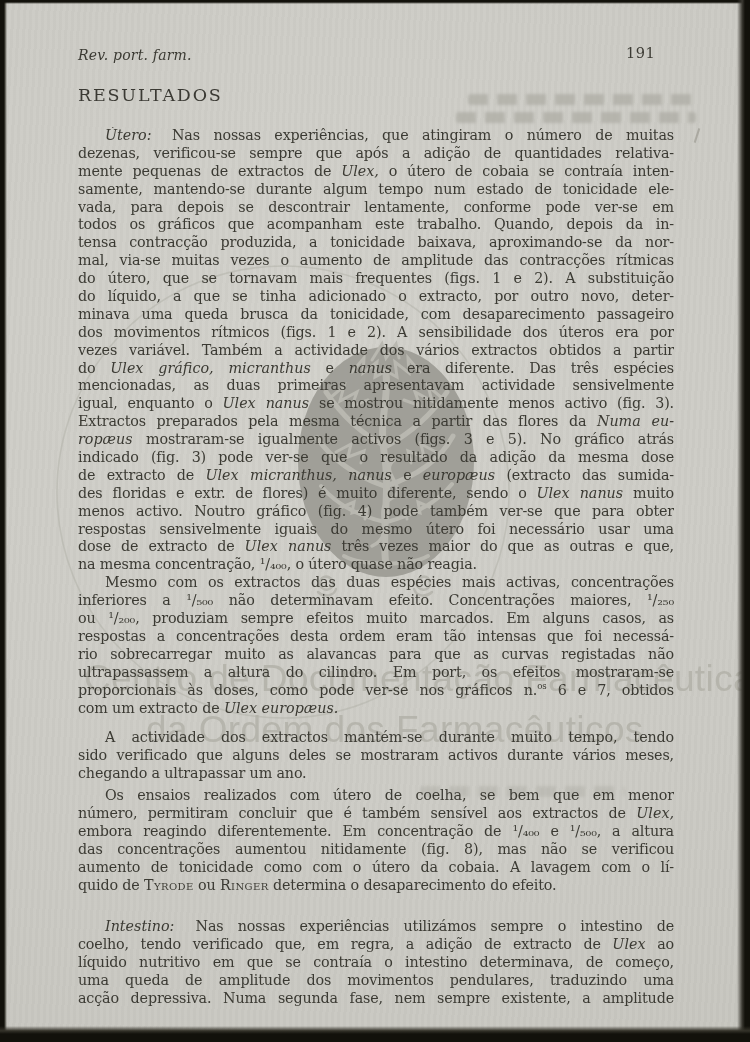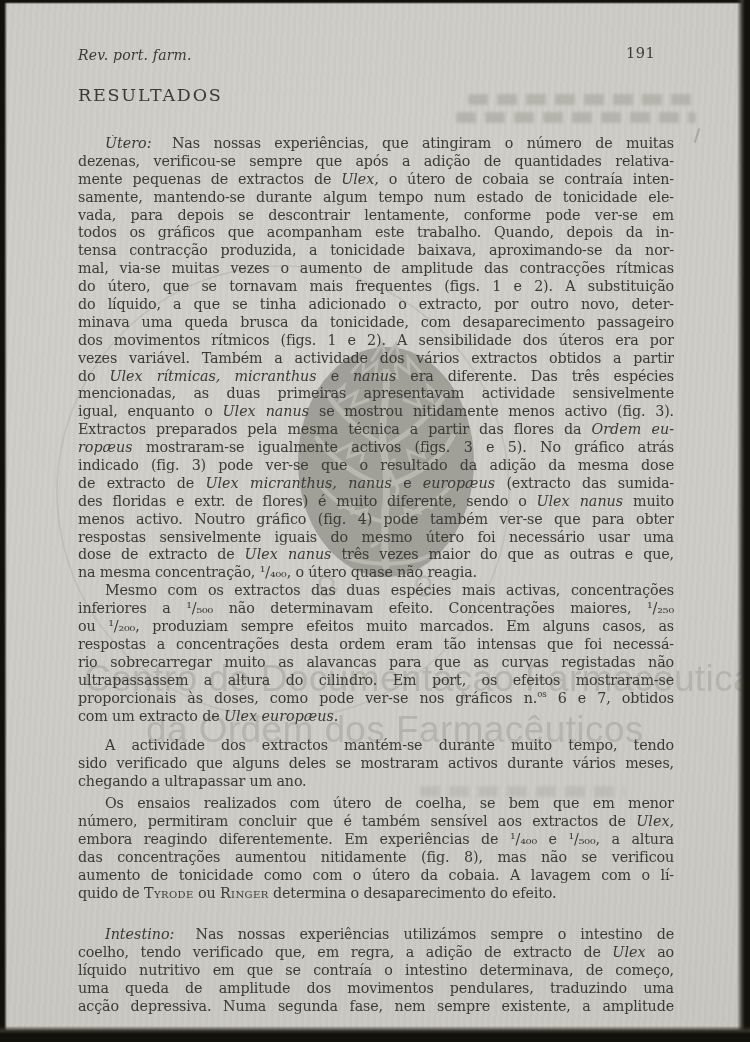--- a/index.html
+++ b/index.html
@@ -106,38 +106,38 @@
   <div class="ghost ghost-a"></div>
   <div class="ghost ghost-b"></div>
   <div class="ghost ghost-c"></div>
   <div class="stray"></div>
 
   <div class="journal">Rev. port. farm.</div>
   <div class="pageno">191</div>
   <h1 class="heading">RESULTADOS</h1>
 
   <div id="text-column">
-      <div class="paragraph" style="margin-top: 8px;">
+      <div class="paragraph" style="margin-top: 0px;">
         <div class="tline indent"><i>Útero:</i>  Nas nossas experiências, que atingiram o número de muitas</div>
         <div class="tline">dezenas, verificou-se sempre que após a adição de quantidades relativa-</div>
         <div class="tline">mente pequenas de extractos de <i>Ulex,</i> o útero de cobaia se contraía inten-</div>
         <div class="tline">samente, mantendo-se durante algum tempo num estado de tonicidade ele-</div>
         <div class="tline">vada, para depois se descontrair lentamente, conforme pode ver-se em</div>
         <div class="tline">todos os gráficos que acompanham este trabalho. Quando, depois da in-</div>
         <div class="tline">tensa contracção produzida, a tonicidade baixava, aproximando-se da nor-</div>
         <div class="tline">mal, via-se muitas vezes o aumento de amplitude das contracções rítmicas</div>
         <div class="tline">do útero, que se tornavam mais frequentes (figs. 1 e 2). A substituição</div>
         <div class="tline">do líquido, a que se tinha adicionado o extracto, por outro novo, deter-</div>
         <div class="tline">minava uma queda brusca da tonicidade, com desaparecimento passageiro</div>
         <div class="tline">dos movimentos rítmicos (figs. 1 e 2). A sensibilidade dos úteros era por</div>
         <div class="tline">vezes variável. Também a actividade dos vários extractos obtidos a partir</div>
-        <div class="tline">do <i>Ulex rítmicas, micranthus</i> e <i>nanus</i> era diferente. Das três espécies</div>
+        <div class="tline">do <i>Ulex gráfico, micranthus</i> e <i>nanus</i> era diferente. Das três espécies</div>
         <div class="tline">mencionadas, as duas primeiras apresentavam actividade sensivelmente</div>
         <div class="tline">igual, enquanto o <i>Ulex nanus</i> se mostrou nitidamente menos activo (fig. 3).</div>
-        <div class="tline">Extractos preparados pela mesma técnica a partir das flores da <i>Ordem eu-</i></div>
+        <div class="tline">Extractos preparados pela mesma técnica a partir das flores da <i>Numa eu-</i></div>
         <div class="tline"><i>ropæus</i> mostraram-se igualmente activos (figs. 3 e 5). No gráfico atrás</div>
         <div class="tline">indicado (fig. 3) pode ver-se que o resultado da adição da mesma dose</div>
         <div class="tline">de extracto de <i>Ulex micranthus, nanus</i> e <i>europæus</i> (extracto das sumida-</div>
         <div class="tline">des floridas e extr. de flores) é muito diferente, sendo o <i>Ulex nanus</i> muito</div>
         <div class="tline">menos activo. Noutro gráfico (fig. 4) pode também ver-se que para obter</div>
         <div class="tline">respostas sensivelmente iguais do mesmo útero foi necessário usar uma</div>
         <div class="tline">dose de extracto de <i>Ulex nanus</i> três vezes maior do que as outras e que,</div>
         <div class="tline lastline">na mesma concentração, ¹/₄₀₀, o útero quase não reagia.</div>
       </div>
       <div class="paragraph" style="margin-top: 0;">
@@ -151,21 +151,21 @@
         <div class="tline lastline">com um extracto de <i>Ulex europæus.</i></div>
       </div>
       <div class="paragraph" style="margin-top: 12px;">
         <div class="tline indent">A actividade dos extractos mantém-se durante muito tempo, tendo</div>
         <div class="tline">sido verificado que alguns deles se mostraram activos durante vários meses,</div>
         <div class="tline lastline">chegando a ultrapassar um ano.</div>
       </div>
       <div class="paragraph" style="margin-top: 4px;">
         <div class="tline indent">Os ensaios realizados com útero de coelha, se bem que em menor</div>
         <div class="tline">número, permitiram concluir que é também sensível aos extractos de <i>Ulex,</i></div>
-        <div class="tline">embora reagindo diferentemente. Em experiências de ¹/₄₀₀ e ¹/₅₀₀, a altura</div>
+        <div class="tline">embora reagindo diferentemente. Em concentração de ¹/₄₀₀ e ¹/₅₀₀, a altura</div>
         <div class="tline">das concentrações aumentou nitidamente (fig. 8), mas não se verificou</div>
         <div class="tline">aumento de tonicidade como com o útero da cobaia. A lavagem com o lí-</div>
         <div class="tline lastline">quido de <span class="sc">Tyrode</span> ou <span class="sc">Ringer</span> determina o desaparecimento do efeito.</div>
       </div>
       <div class="paragraph" style="margin-top: 24px;">
         <div class="tline indent"><i>Intestino:</i>  Nas nossas experiências utilizámos sempre o intestino de</div>
         <div class="tline">coelho, tendo verificado que, em regra, a adição de extracto de <i>Ulex</i> ao</div>
         <div class="tline">líquido nutritivo em que se contraía o intestino determinava, de começo,</div>
         <div class="tline">uma queda de amplitude dos movimentos pendulares, traduzindo uma</div>
         <div class="tline">acção depressiva. Numa segunda fase, nem sempre existente, a amplitude</div>

